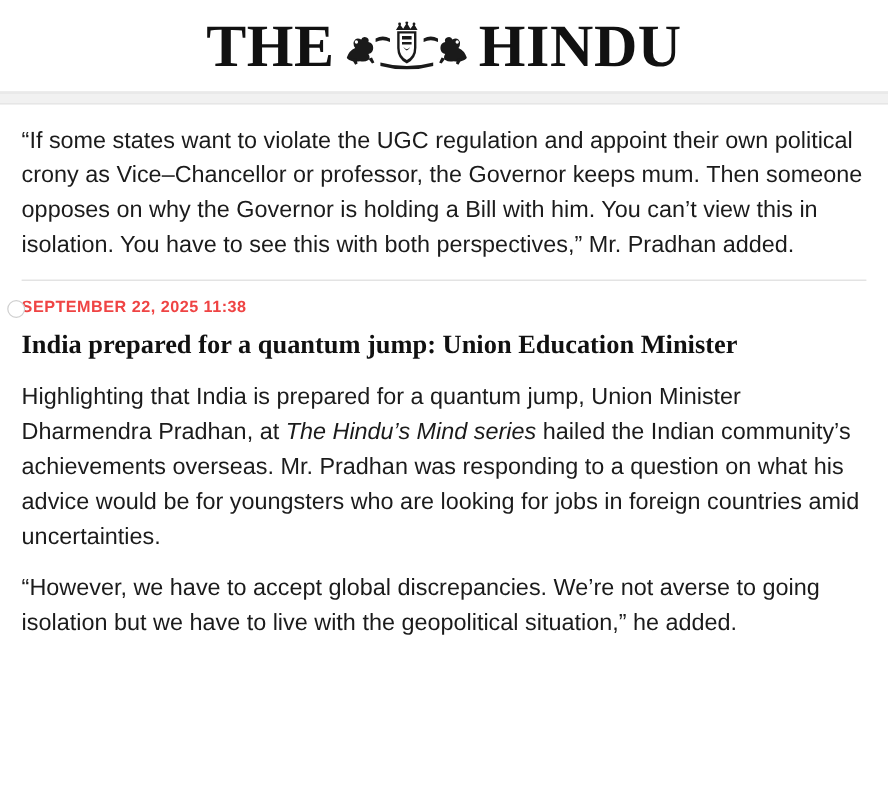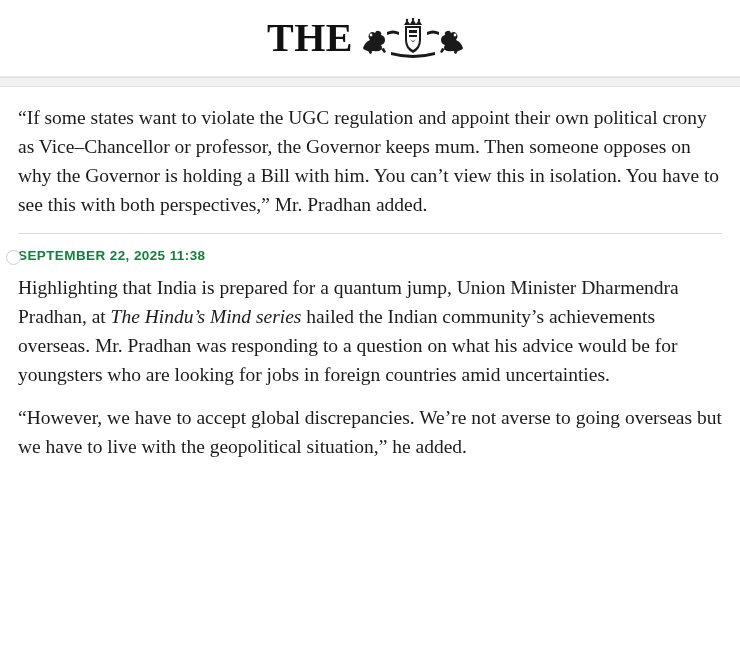--- a/index.html
+++ b/index.html
@@ -31,21 +31,21 @@
     border-bottom: 1px solid #e8e8e8;
   }
   .masthead-inner {
     display: flex;
     align-items: center;
     justify-content: center;
     gap: 0px;
   }
   .mast-word {
     font-family: "Liberation Serif", serif;
-    font-size: 40px;
+    font-size: 50px;
     font-weight: 700;
     letter-spacing: 0.5px;
     color: #111111;
     line-height: 1;
   }
   .mast-crest {
     width: 112px;
     height: 40px;
     margin: 0 4px;
     position: relative;
@@ -60,41 +60,41 @@
     border-top: 1px solid #e3e3e3;
     border-bottom: 1px solid #e3e3e3;
   }
 
   .content {
     padding: 0 18px;
     box-sizing: border-box;
   }
 
   p.body-text {
-    font-family: Liberation Serif, serif;
+    font-family: Liberation Sans, sans-serif;
     font-size: 19.5px;
     line-height: 29px;
     color: #1b1b1b;
     margin: 0 0 14px 0;
     text-align: left;
   }
   p.body-text:first-child { margin-top: 16px; }
 
   .rule {
     border: 0;
     border-top: 1px solid #dcdcdc;
     margin: 14px 0 14px 0;
   }
 
   .timestamp {
     font-family: "Liberation Sans", sans-serif;
     font-size: 13.5px;
     font-weight: 700;
     letter-spacing: 0.4px;
-    color: #15803d;
+    color: #ef4444;
     margin: 0 0 10px 0;
   }
 
   h2.headline {
     font-family: "Liberation Serif", serif;
     font-size: 22px;
     font-weight: 700;
     color: #111111;
     margin: 0 0 16px 0;
     line-height: 28px;
@@ -149,36 +149,38 @@
 
             <path d="M106 30 q-2-6-7-8 q3-4 0-7 q-2-2-5 0 q-1-3-4-2 q-3 1-2 4 q-4 1-4 5 q0 4 4 5 q-2 3 0 5 q3 2 7 1 q5 1 9-1 q2-1 2-2z"></path>
             <circle cx="98" cy="17" r="1.4" fill="#fff"></circle>
             <path d="M102 31 l-3 5 l-2-1 l1-4z"></path>
             <path d="M88 31 l-3 4 l-2-1 l2-4z"></path>
 
             <path d="M34 34 q22 6 44 0 l0 3 q-22 6-44 0z"></path>
           </g>
         </svg>
       </span>
+      <span class="mast-word">HINDU</span>
     </div>
   </div>
 
   <div class="band"></div>
 
   <div class="content">
 
     <p class="body-text">“If some states want to violate the UGC regulation and appoint their own political crony as Vice–Chancellor or professor, the Governor keeps mum. Then someone opposes on why the Governor is holding a Bill with him. You can’t view this in isolation. You have to see this with both perspectives,” Mr. Pradhan added.</p>
 
     <hr class="rule">
 
     <div class="ts-wrap">
       <span class="anchor-dot"></span>
       <div class="timestamp">SEPTEMBER 22, 2025 11:38</div>
     </div>
 
+    <h2 class="headline">India prepared for a quantum jump: Union Education Minister</h2>
 
     <p class="body-text"><span>Highlighting that India is prepared for a quantum jump, Union Minister Dharmendra Pradhan, at </span><span class="em">The Hindu’s Mind series</span><span> hailed the Indian community’s achievements overseas. Mr. Pradhan was responding to a question on what his advice would be for youngsters who are looking for jobs in foreign countries amid uncertainties.</span></p>
 
 
-    <p class="body-text">“However, we have to accept global discrepancies. We’re not averse to going overseas but we have to live with the geopolitical situation,” he added.</p>
+    <p class="body-text">“However, we have to accept global discrepancies. We’re not averse to going isolation but we have to live with the geopolitical situation,” he added.</p>
 
   </div>
 </div>
 
 </body></html>

